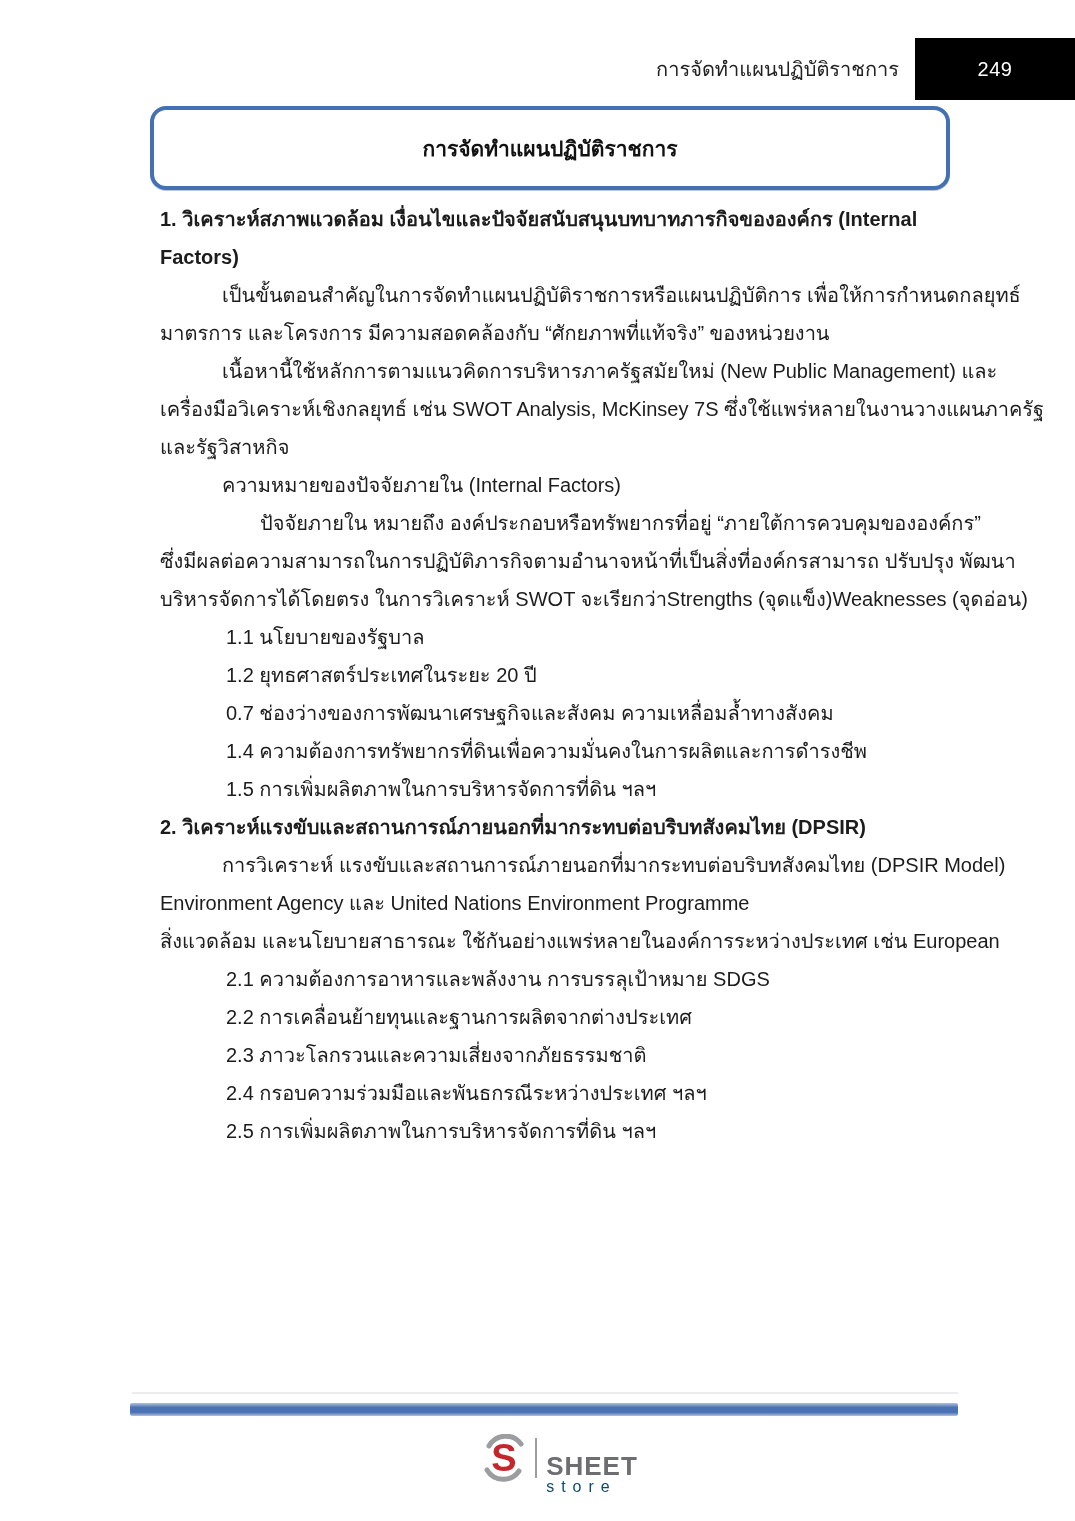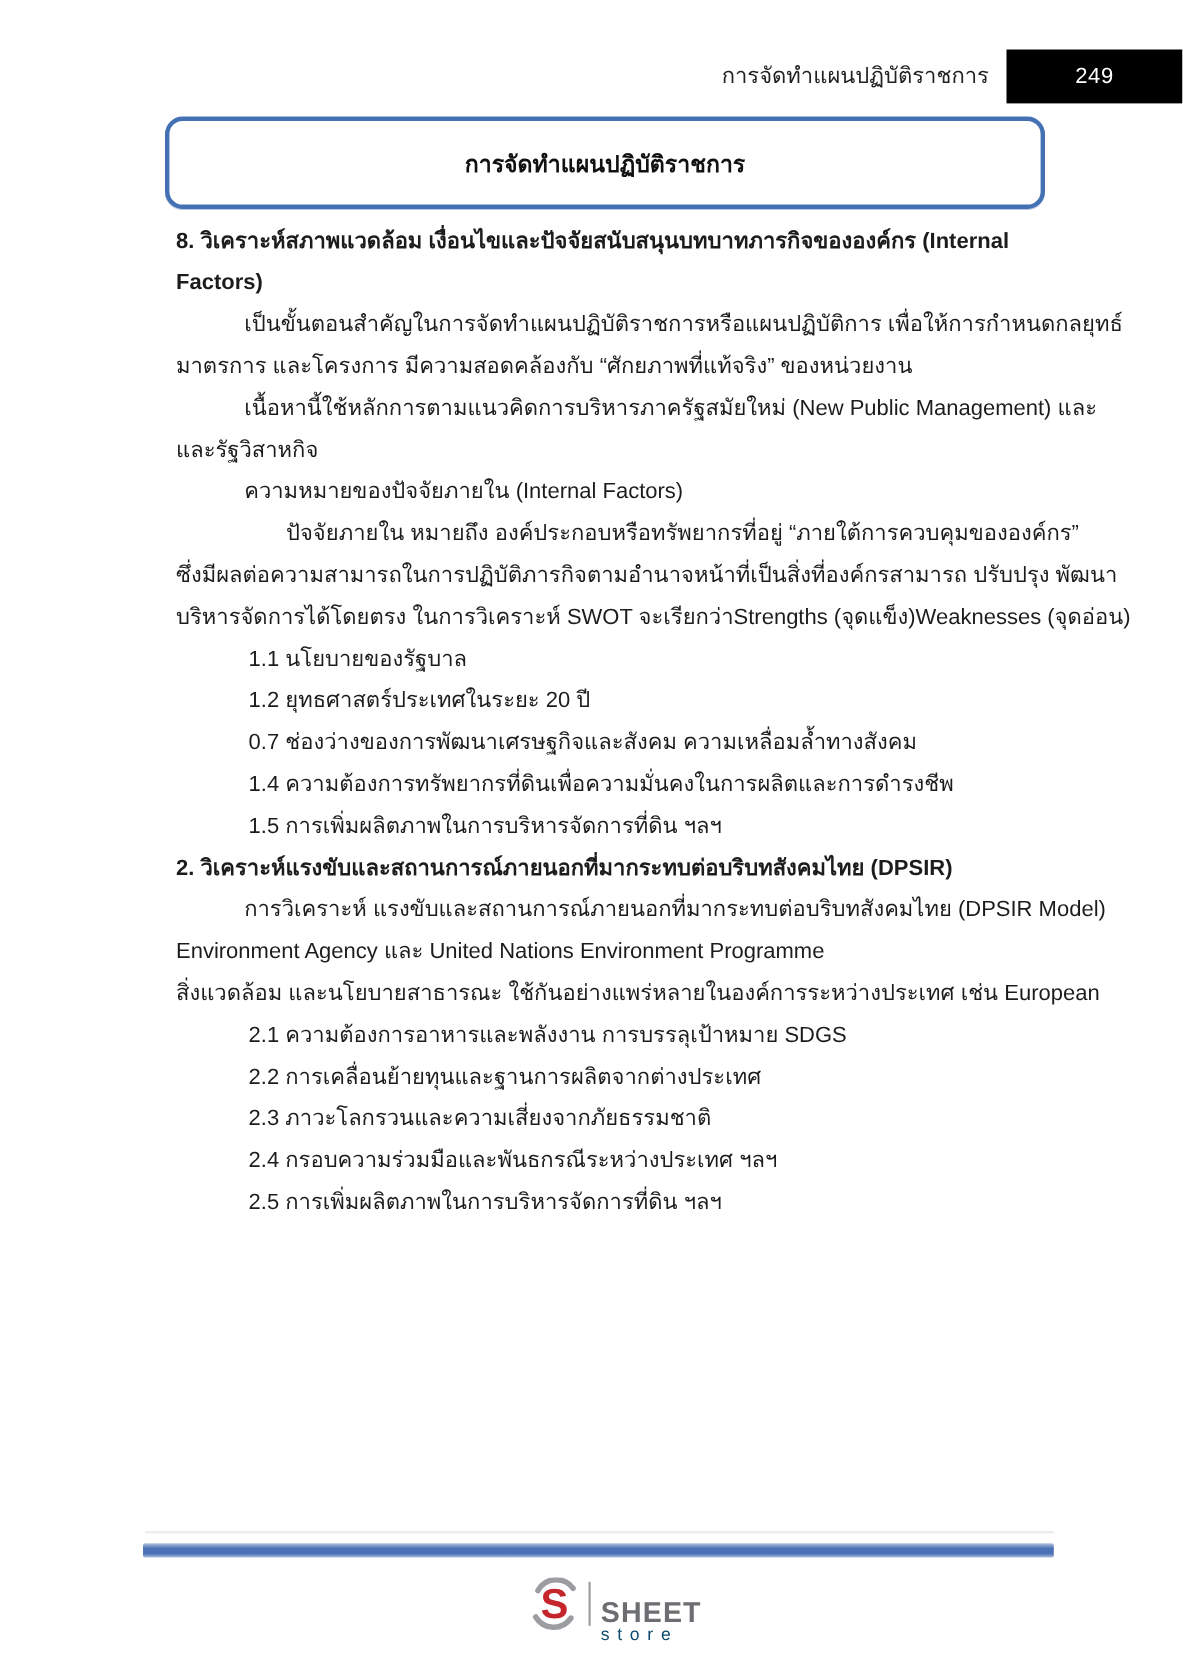--- a/index.html
+++ b/index.html
@@ -11,21 +11,21 @@
   }
   
   .header-row {
     position:absolute; top:40px; left:0; right:0; height:58px;
     display:flex; align-items:center; justify-content:flex-end;
   }
   .header-title {
     font-size:20px; color:#222; margin-right:16px; line-height:58px;
   }
   .page-num-box {
-    width:160px; height:49px; background:#000000; color:#ffffff;
+    width:160px; height:62px; background:#000000; color:#ffffff;
     display:flex; align-items:center; justify-content:center;
     font-size:20px; letter-spacing:0.5px;
   }
   
   .title-box {
     position:absolute; left:150px; top:106px; width:800px; height:84px;
     border:4px solid #4371b3; border-radius:16px; background:#ffffff;
     display:flex; align-items:center; justify-content:center;
     box-shadow:0 1px 0 #b9c9e2;
   }
@@ -75,25 +75,26 @@
   <div class="page-num-box">
     <span>249</span>
   </div>
 </div>
 
 <div class="title-box">
   <div class="title-box-text">การจัดทำแผนปฏิบัติราชการ</div>
 </div>
 
 <div class="body-text" id="bodyText">
-    <div class="line h1">8. วิเคราะห์สภาพแวดล้อม เงื่อนไขและปัจจัยสนับสนุนบทบาทภารกิจขององค์กร (Internal</div>
+    <div class="line h1">1. วิเคราะห์สภาพแวดล้อม เงื่อนไขและปัจจัยสนับสนุนบทบาทภารกิจขององค์กร (Internal</div>
     <div class="line h1">Factors)</div>
     <div class="line ind">เป็นขั้นตอนสำคัญในการจัดทำแผนปฏิบัติราชการหรือแผนปฏิบัติการ เพื่อให้การกำหนดกลยุทธ์</div>
     <div class="line plain">มาตรการ และโครงการ มีความสอดคล้องกับ “ศักยภาพที่แท้จริง” ของหน่วยงาน</div>
     <div class="line ind">เนื้อหานี้ใช้หลักการตามแนวคิดการบริหารภาครัฐสมัยใหม่ (New Public Management) และ</div>
+    <div class="line plain">เครื่องมือวิเคราะห์เชิงกลยุทธ์ เช่น SWOT Analysis, McKinsey 7S ซึ่งใช้แพร่หลายในงานวางแผนภาครัฐ</div>
     <div class="line plain">และรัฐวิสาหกิจ</div>
     <div class="line ind">ความหมายของปัจจัยภายใน (Internal Factors)</div>
     <div class="line deep">ปัจจัยภายใน หมายถึง องค์ประกอบหรือทรัพยากรที่อยู่ “ภายใต้การควบคุมขององค์กร”</div>
     <div class="line plain">ซึ่งมีผลต่อความสามารถในการปฏิบัติภารกิจตามอำนาจหน้าที่เป็นสิ่งที่องค์กรสามารถ ปรับปรุง พัฒนา</div>
     <div class="line plain">บริหารจัดการได้โดยตรง ในการวิเคราะห์ SWOT จะเรียกว่าStrengths (จุดแข็ง)Weaknesses (จุดอ่อน)</div>
     <div class="line list">1.1 นโยบายของรัฐบาล</div>
     <div class="line list">1.2 ยุทธศาสตร์ประเทศในระยะ 20 ปี</div>
     <div class="line list">0.7 ช่องว่างของการพัฒนาเศรษฐกิจและสังคม ความเหลื่อมล้ำทางสังคม</div>
     <div class="line list">1.4 ความต้องการทรัพยากรที่ดินเพื่อความมั่นคงในการผลิตและการดำรงชีพ</div>
     <div class="line list">1.5 การเพิ่มผลิตภาพในการบริหารจัดการที่ดิน ฯลฯ</div>

